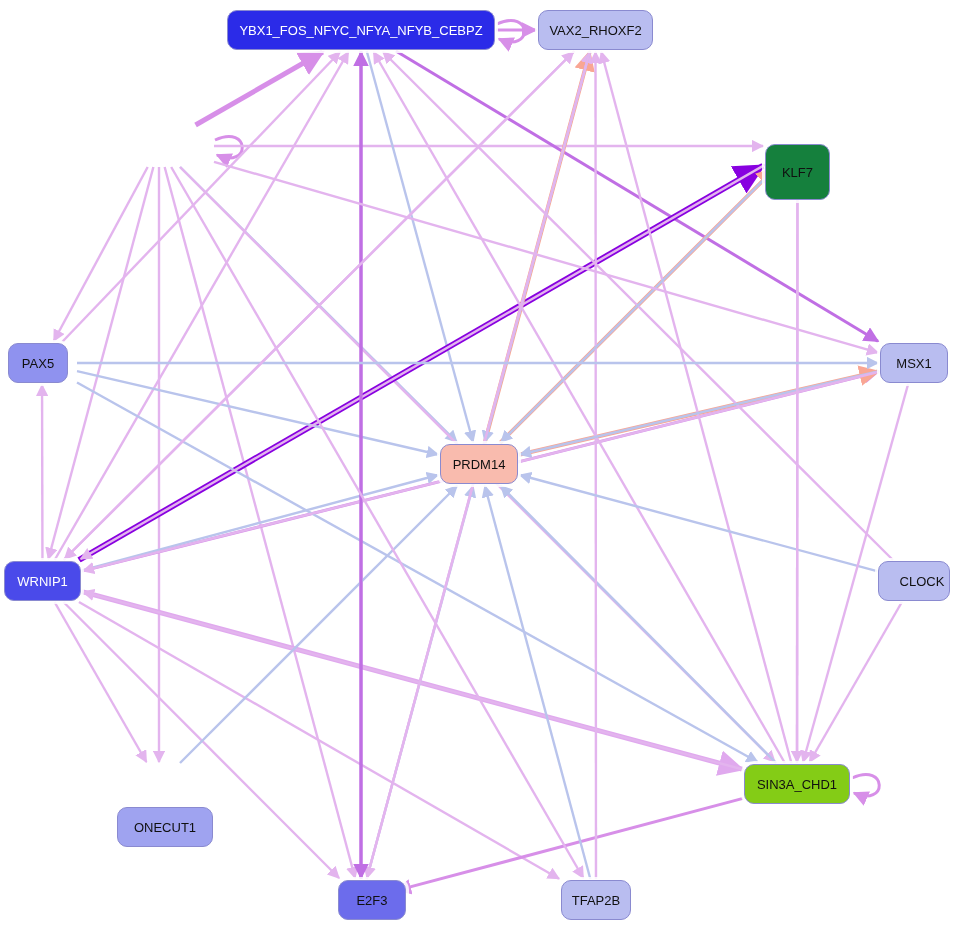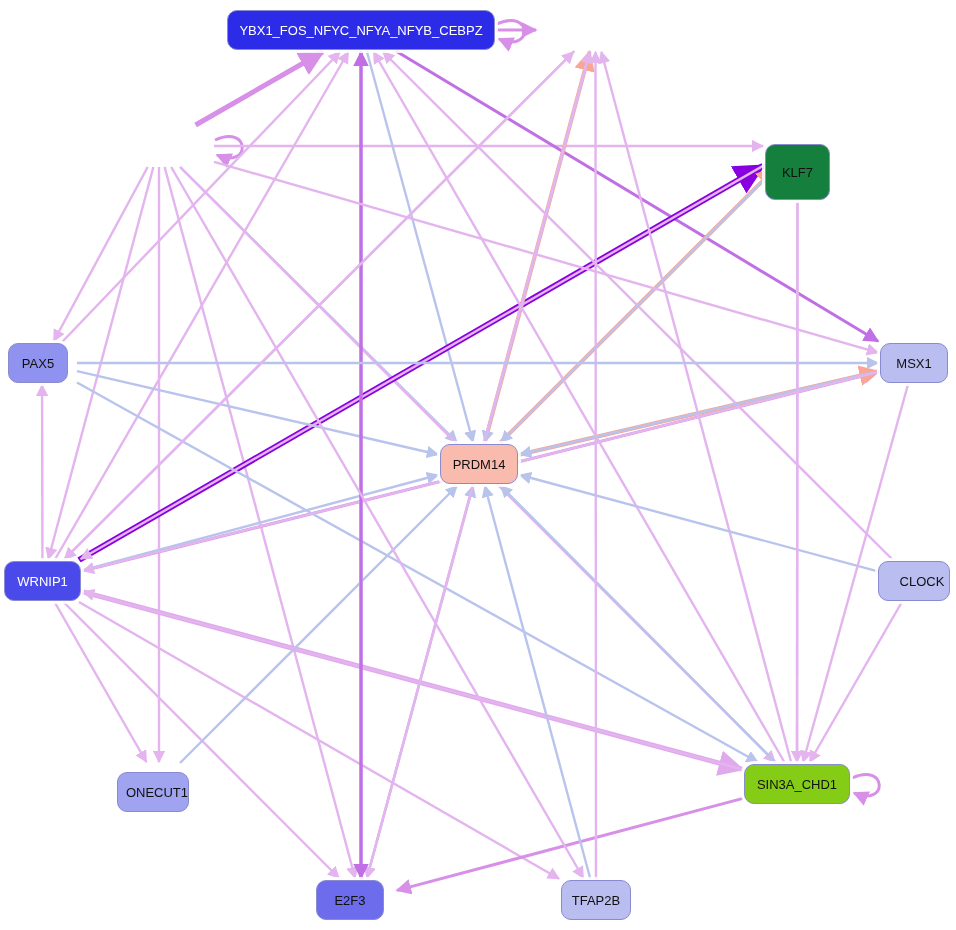--- a/index.html
+++ b/index.html
@@ -250,44 +250,47 @@
         <line x1="77.00" y1="363.00" x2="878.00" y2="363.00" fill="none" stroke="#b9c4ec" stroke-width="2.4" stroke-linecap="butt" marker-end="url(#ah2)"></line>
       </g>
       <g>
         <line x1="63.58" y1="560.00" x2="573.42" y2="52.00" fill="none" stroke="#e3b4ee" stroke-width="2.4" stroke-linecap="butt" marker-end="url(#ah1)"></line>
       </g>
     </svg>
   <div id="node-layer">
       <div class="node" style="left: 227px; top: 10px; width: 268px; height: 40px; background: rgb(43, 43, 232); color: rgb(255, 255, 255);">
         <span class="node-label">YBX1_FOS_NFYC_NFYA_NFYB_CEBPZ</span>
       </div>
+      <div class="node" style="left: 538px; top: 10px; width: 115px; height: 40px; background: rgb(185, 189, 240); color: rgb(16, 16, 16);">
+        <span class="node-label">VAX2_RHOXF2</span>
+      </div>
       <div class="node" style="left: 765px; top: 126px; width: 65px; height: 56px; background: #15803d; color: rgb(16, 16, 16); margin-top: 18px;">
         <span class="node-label">KLF7</span>
       </div>
       <div class="node" style="left: 8px; top: 343px; width: 60px; height: 40px; background: rgb(143, 146, 239); color: rgb(16, 16, 16);">
         <span class="node-label">PAX5</span>
       </div>
       <div class="node" style="left: 880px; top: 343px; width: 68px; height: 40px; background: rgb(185, 189, 240); color: rgb(16, 16, 16);">
         <span class="node-label">MSX1</span>
       </div>
       <div class="node" style="left: 440px; top: 444px; width: 78px; height: 40px; background: rgb(249, 187, 174); color: rgb(16, 16, 16);">
         <span class="node-label">PRDM14</span>
       </div>
       <div class="node" style="left: 4px; top: 561px; width: 77px; height: 40px; background: rgb(74, 74, 234); color: rgb(255, 255, 255);">
         <span class="node-label">WRNIP1</span>
       </div>
       <div class="node" style="left: 878px; top: 561px; width: 72px; height: 40px; background: rgb(185, 189, 240); color: rgb(16, 16, 16); padding-left: 16px;">
         <span class="node-label">CLOCK</span>
       </div>
-      <div class="node" style="left: 117px; top: 772px; width: 72px; height: 40px; background: rgb(159, 163, 240); color: rgb(16, 16, 16); justify-content: flex-end;">
+      <div class="node" style="left: 117px; top: 807px; width: 96px; height: 40px; background: rgb(159, 163, 240); color: rgb(16, 16, 16);">
         <span class="node-label">ONECUT1</span>
       </div>
       <div class="node" style="left: 744px; top: 764px; width: 106px; height: 40px; background: #84cc16; color: rgb(16, 16, 16);">
         <span class="node-label">SIN3A_CHD1</span>
       </div>
-      <div class="node" style="left: 316px; top: 880px; width: 68px; height: 40px; background: rgb(108, 108, 236); color: rgb(16, 16, 16);">
+      <div class="node" style="left: 338px; top: 880px; width: 68px; height: 40px; background: rgb(108, 108, 236); color: rgb(16, 16, 16);">
         <span class="node-label">E2F3</span>
       </div>
       <div class="node" style="left: 561px; top: 880px; width: 70px; height: 40px; background: rgb(185, 189, 240); color: rgb(16, 16, 16);">
         <span class="node-label">TFAP2B</span>
       </div>
     </div>
 </div>
 
 </body></html>

